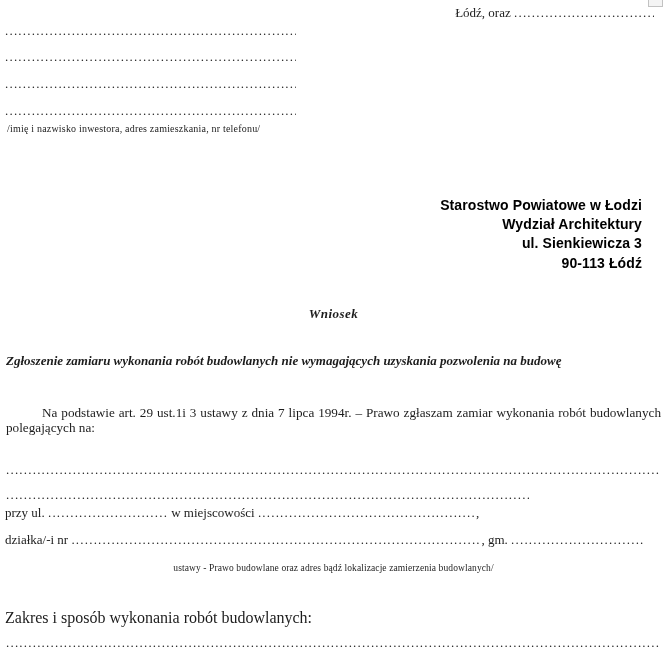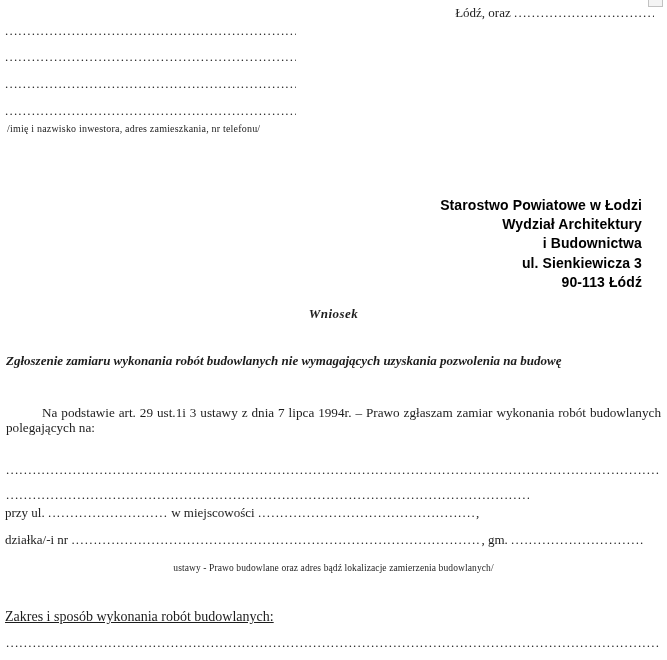--- a/index.html
+++ b/index.html
@@ -72,41 +72,40 @@
   .df-street   { width:120px; }
   .df-locality { width:218px; }
   .df-plot     { width:410px; }
   .df-commune  { width:134px; }
 
   .details-caption {
     top:562px; left:0; width:667px; text-align:center;
     font-size:9.5px; line-height:13px; color:#1e1e1e; letter-spacing:0.1px;
   }
 
-  .scope-heading { top:609px; left:5px; font-size:14px;text-decoration:underline; }
+  .scope-heading { top:609px; left:5px; font-size:16px; }
   .scope-line { top:635px; left:6px; width:654px; }
 </style>
 </head>
 <body>
 
 <div class="abs artifact"></div>
 
 <div class="abs date-line"><span>Łódź, oraz</span><span> </span><span class="dotfill"><span>................................................................................................................................................................................................................................................................</span></span></div>
 
 <div class="abs dotline inv-line inv-line-1"><span>................................................................................................................................................................................................................................................................</span></div>
 <div class="abs dotline inv-line inv-line-2"><span>................................................................................................................................................................................................................................................................</span></div>
 <div class="abs dotline inv-line inv-line-3"><span>................................................................................................................................................................................................................................................................</span></div>
 <div class="abs dotline inv-line inv-line-4"><span>................................................................................................................................................................................................................................................................</span></div>
 
 <div class="abs inv-caption">/imię i nazwisko inwestora, adres zamieszkania, nr telefonu/</div>
 
 <div class="abs recipient">
   <div>Starostwo Powiatowe w Łodzi</div>
   <div>Wydział Architektury</div>
-  <div>i Budownictwa</div>
   <div>ul. Sienkiewicza 3</div>
   <div>90-113 Łódź</div>
 </div>
 
 <div class="abs doc-title">Wniosek</div>
 
 <div class="abs doc-subtitle">Zgłoszenie zamiaru wykonania robót budowlanych nie wymagających uzyskania pozwolenia na budowę</div>
 
 <div class="abs legal-paragraph">Na podstawie art. 29 ust.1i 3 ustawy z dnia 7 lipca 1994r. – Prawo zgłaszam zamiar wykonania robót budowlanych polegających na:</div>
 

